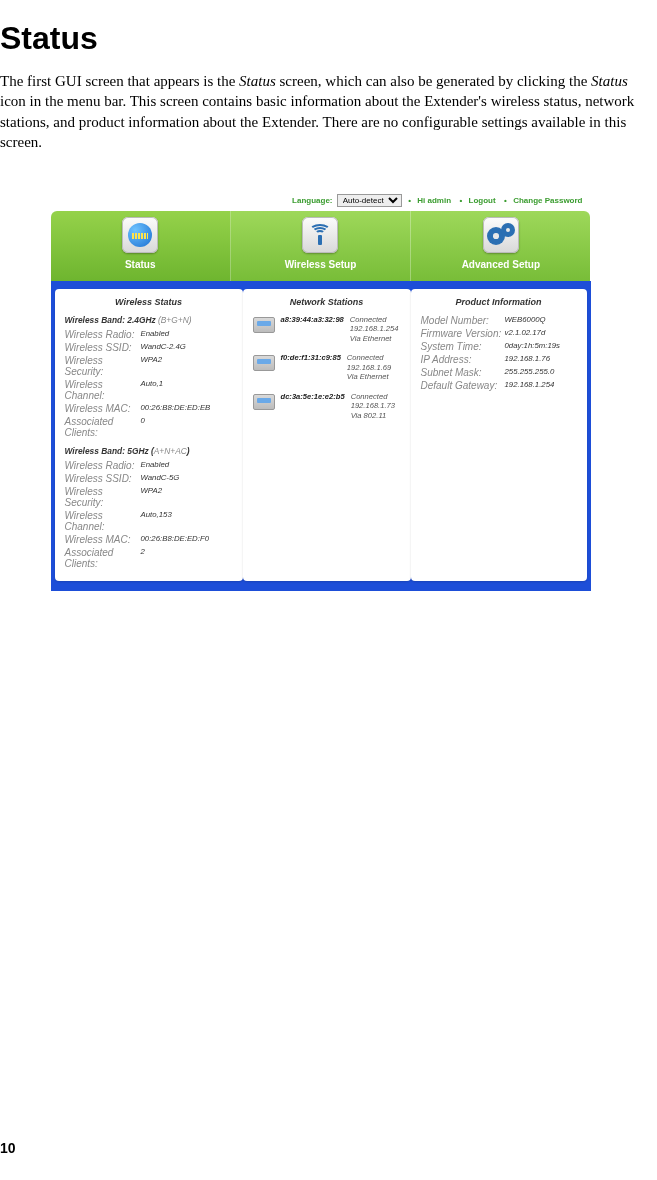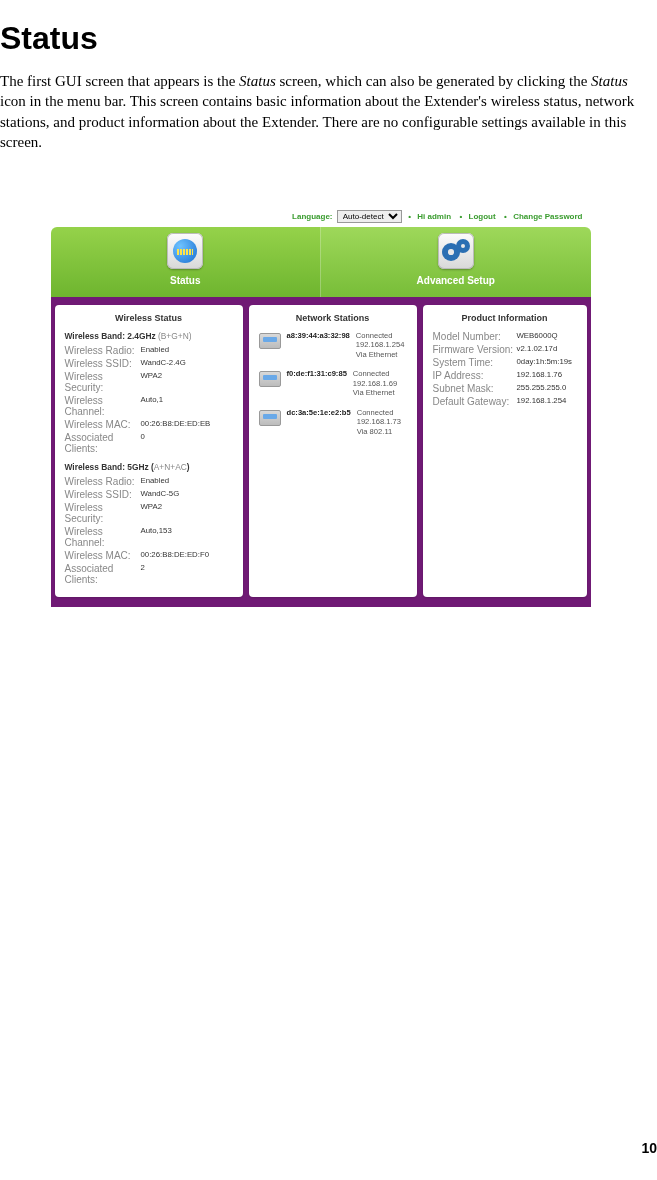--- a/index.html
+++ b/index.html
@@ -2,24 +2,24 @@
 <html><head>
 <meta charset="utf-8">
 <style>
   * { box-sizing: border-box; margin: 0; padding: 0; }
   html, body { width: 657px; height: 1180px; background: #fff; font-family: Georgia, 'Times New Roman', serif; color: #000; }
   .page { width: 657px; height: 1180px; position: relative; padding: 20px 16px 0 0; }
   .doc-header { text-align: center; font-family: Arial, Helvetica, sans-serif; font-weight: bold; font-size: 14px; margin-top: 6px; margin-bottom: 60px; }
   .section-title { font-family: Arial, Helvetica, sans-serif; font-weight: 800; font-size: 32px; margin-bottom: 14px; }
   .body-text { font-size: 15px; line-height: 1.35; font-family: 'Minion Pro', Georgia, serif; }
   .body-text .ital { font-style: italic; }
-  .page-num { position: absolute; bottom: 24px; left: 0; right: 0; text-align: right; font-family: Arial, sans-serif; font-weight: bold; font-size: 14px; }
+  .page-num { position: absolute; bottom: 24px; left: 0; right: 0; text-align: left; font-family: Arial, sans-serif; font-weight: bold; font-size: 14px; }
 
   
-  .shot { margin: 56px auto 0 auto; width: 540px; font-family: Arial, Helvetica, sans-serif; font-size: 8.2px; color: #333; }
+  .shot { margin: 40px auto 0 auto; width: 540px; font-family: Arial, Helvetica, sans-serif; font-size: 8.2px; color: #333; }
   .topbar { text-align: right; padding: 2px 6px 4px 0; font-size: 8px; }
   .topbar .lang-label { color: #3a9c2f; font-weight: bold; margin-right: 2px; }
   .topbar select { font-size: 8px; border: 1px solid #999; background: #eee; padding: 0 1px; }
   .topbar .links { color: #3a9c2f; font-weight: bold; }
   .topbar .links span { margin: 0 2px; }
 
   .navbar { display: flex; height: 70px; }
   .nav-item { flex: 1; position: relative; text-align: center; color: #fff; font-weight: bold; font-size: 10px; padding-top: 48px; }
   .nav-a { background: linear-gradient(#95d24a,#6eb52f); border-right: 1px solid rgba(255,255,255,.3); }
   .nav-b { background: linear-gradient(#9ed85a,#78bd38); border-right: 1px solid rgba(255,255,255,.3); }
@@ -33,21 +33,21 @@
   .arc { position:absolute; left:50%; transform:translateX(-50%); border:2px solid #2b6fb3; border-bottom:none; border-left-color:transparent; border-right-color:transparent; border-radius:50%/60% 60% 0 0; }
   .arc.a1 { width:10px; height:6px; bottom:12px; }
   .arc.a2 { width:16px; height:9px; bottom:12px; }
   .arc.a3 { width:22px; height:12px; bottom:12px; }
   .ic-gears { position:relative; width:28px;height:24px; }
   .gear { position:absolute; border-radius:50%; background:#2b6fb3; }
   .gear.g1 { width:14px;height:14px; left:2px; top:6px; box-shadow:0 0 0 2px #2b6fb3; }
   .gear.g2 { width:10px;height:10px; right:2px; top:2px; box-shadow:0 0 0 2px #2b6fb3; }
   .gear::after{content:"";position:absolute;inset:30%;background:#e8e8e8;border-radius:50%;}
 
-  .panels { display:flex; gap:6px; padding:8px 4px 10px 4px; background:#701a75; }
+  .panels { display:flex; padding:8px 4px 10px 4px; background:#1d4ed8;font-style:italic; }
   .panel { background:#fff; border-radius:4px; box-shadow:0 1px 2px rgba(0,0,0,.15); padding:8px 10px 10px 10px; }
   .panel.p1 { width: 188px; }
   .panel.p2 { width: 168px; }
   .panel.p3 { flex:1; }
   .panel h4 { text-align:center; font-size:9px; font-weight:bold; margin-bottom:8px; }
   .band-head { font-size:8.4px; font-weight:bold; margin: 2px 0 4px 0; }
   .band-head .gray { color:#888; font-weight:normal; }
   .kv { display:flex; margin:2px 0; }
   .kv .k { width: 76px; color:#888; font-size:10px; }
   .kv .v { font-size:7.8px; color:#333; }
@@ -88,20 +88,31 @@
       </span>
     </div>
 
     <div class="navbar">
       <div class="nav-item nav-a">
         <div class="nav-icon">
             <div class="ic-status"></div>
           </div>
         <span>Status</span>
       </div>
+      <div class="nav-item nav-b">
+        <div class="nav-icon">
+          <div class="ic-wifi-wrap">
+              <div class="antenna"></div>
+              <div class="arc a1"></div>
+              <div class="arc a2"></div>
+              <div class="arc a3"></div>
+            </div>
+        </div>
+        <span>Wireless Setup</span>
+      </div>
       <div class="nav-item nav-c">
         <div class="nav-icon">
             <div class="ic-gears">
               <div class="gear g1"></div>
               <div class="gear g2"></div>
             </div>
           </div>
         <span>Advanced Setup</span>
       </div>
     </div>

